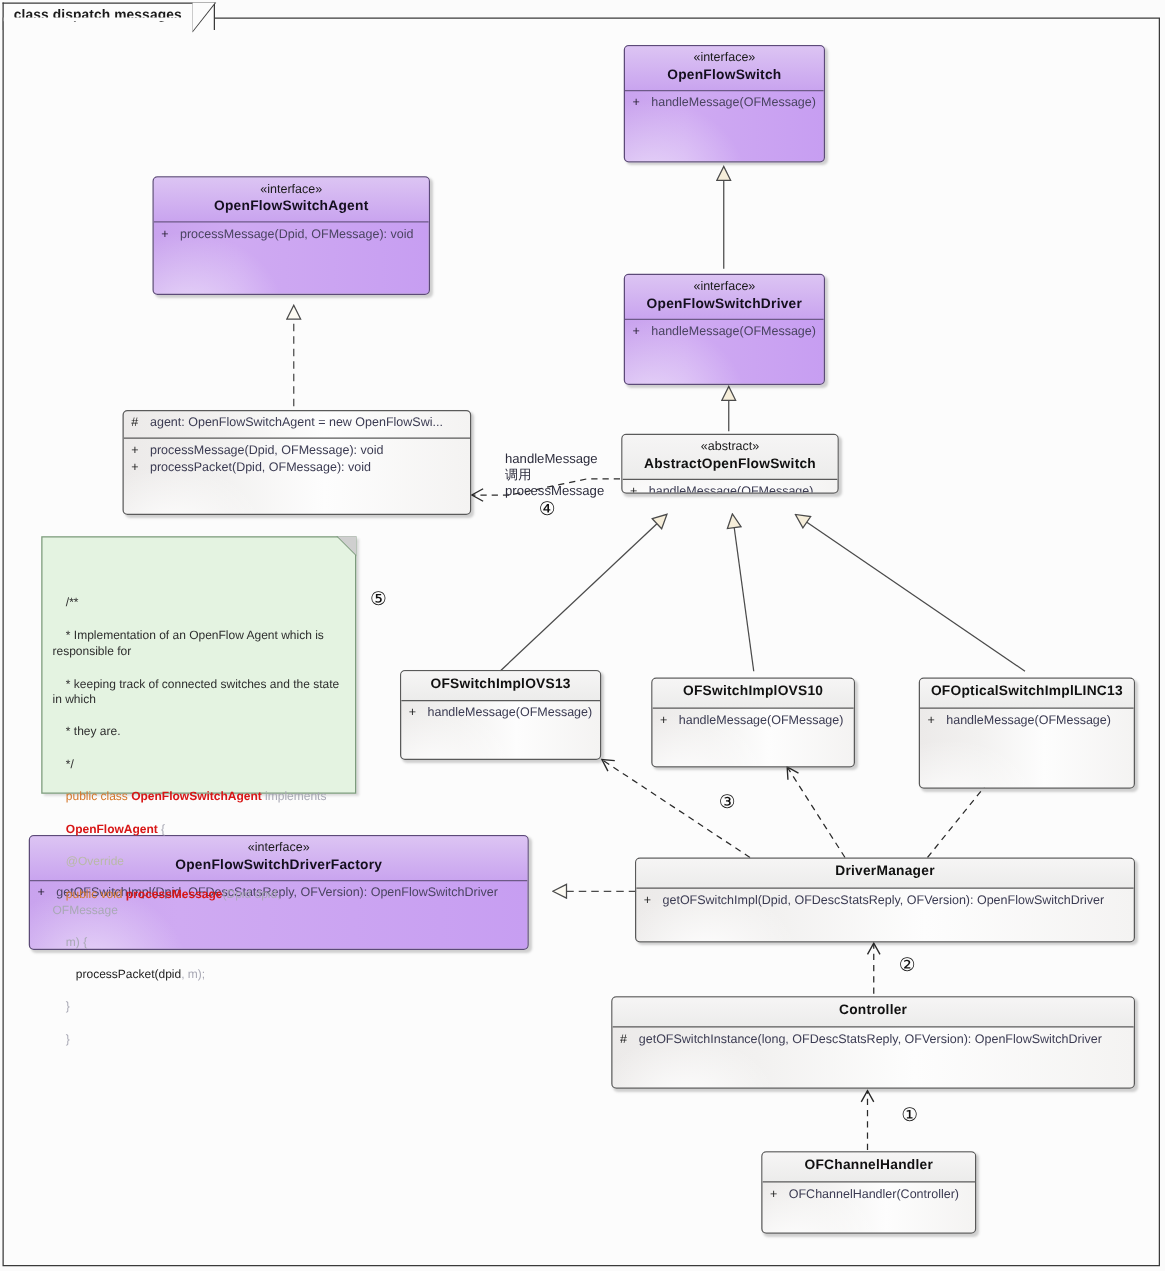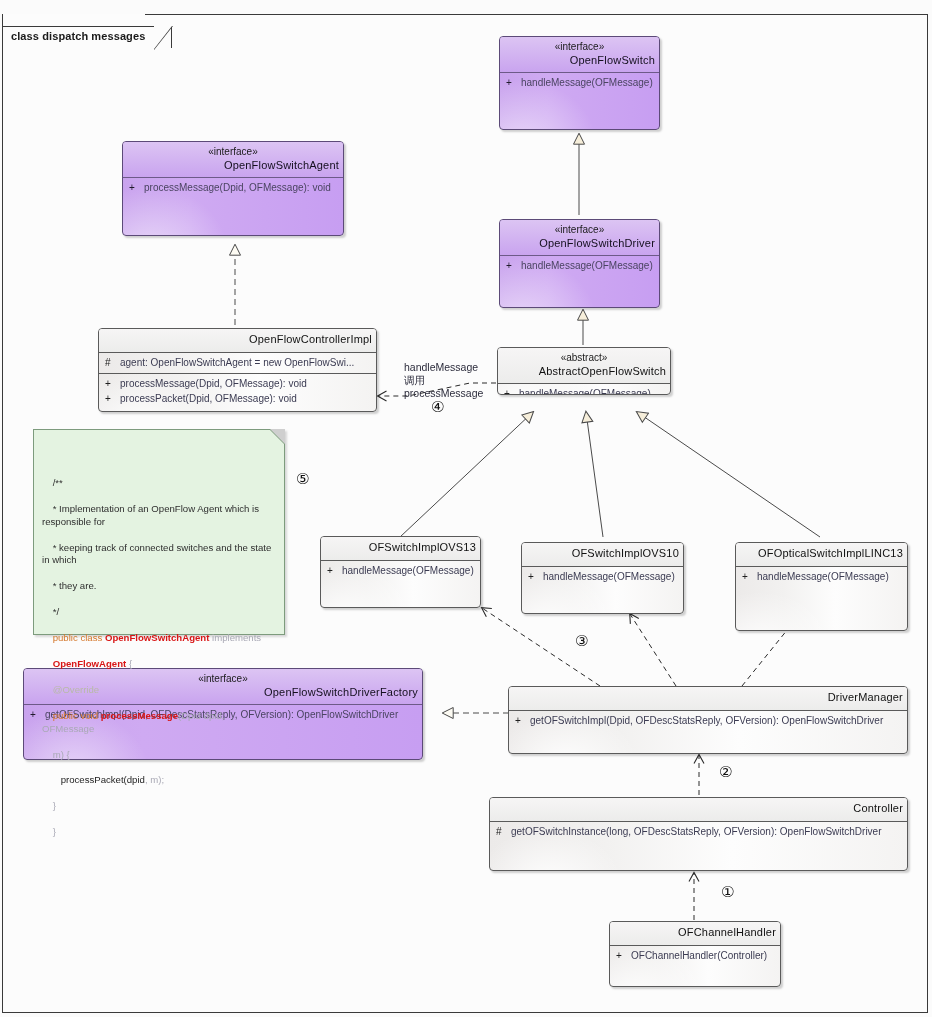--- a/index.html
+++ b/index.html
@@ -25,21 +25,20 @@
   .frame-tab{
     position:absolute;left:2px;top:2px;height:22px;
     border:1px solid #3a3a3a;
     border-bottom:none;
     background:#fcfcfc;
     box-sizing:border-box;
     padding:3px 26px 0 8px;
     font-size:11px;font-weight:bold;color:#1a1a1a;
     letter-spacing:0.1px;
     z-index:6;
-    margin-top:24px;
   }
   .frame-tab:after{
     content:"";
     position:absolute;right:-1px;top:-1px;
     width:0;height:0;
     border-left:18px solid #fcfcfc;
     border-bottom:23px solid transparent;
   }
   .frame-tab:before{
     content:"";
@@ -69,21 +68,21 @@
   }
   .node .hdr{
     text-align:center;
     padding:4px 4px 5px 4px;
     font-size:11px;
     color:#101010;
     line-height:1.25;
     border-bottom:1px solid #5a5a5a;
   }
   .node .stereo{font-size:10px;font-weight:normal;display:block;color:#1a1a1a;}
-  .node .cname{font-weight:normal;display:block;letter-spacing:0.2px;text-align:right;}
+  .node .cname{font-weight:bold;display:block;letter-spacing:0.2px;}
   .node .compart{
     border-bottom:1px solid #5a5a5a;
     padding:3px 4px 3px 6px;
   }
   .node .compart:last-child{border-bottom:none;}
   .node .row{
     font-size:10px;
     color:#3b3b52;
     line-height:1.45;
     white-space:nowrap;
@@ -260,23 +259,20 @@
     <div class="hdr">
       <span class="stereo">«abstract»</span>
       <span class="cname">AbstractOpenFlowSwitch</span>
     </div>
     <div class="compart">
       <span class="row"><span class="vis">+</span><span>handleMessage(OFMessage)</span></span>
     </div>
   </div>
 
   <div class="node grey" style="left:98px;top:328px;width:279px;height:84px;">
-    <div class="hdr">
-      <span class="cname">OpenFlowControllerImpl</span>
-    </div>
     <div class="compart">
       <span class="row"><span class="vis">#</span><span>agent: OpenFlowSwitchAgent  = new OpenFlowSwi...</span></span>
     </div>
     <div class="compart">
       <span class="row"><span class="vis">+</span><span>processMessage(Dpid, OFMessage): void</span></span>
       <span class="row"><span class="vis">+</span><span>processPacket(Dpid, OFMessage): void</span></span>
     </div>
   </div>
 
   <div class="node grey" style="left:320px;top:536px;width:161px;height:72px;">

